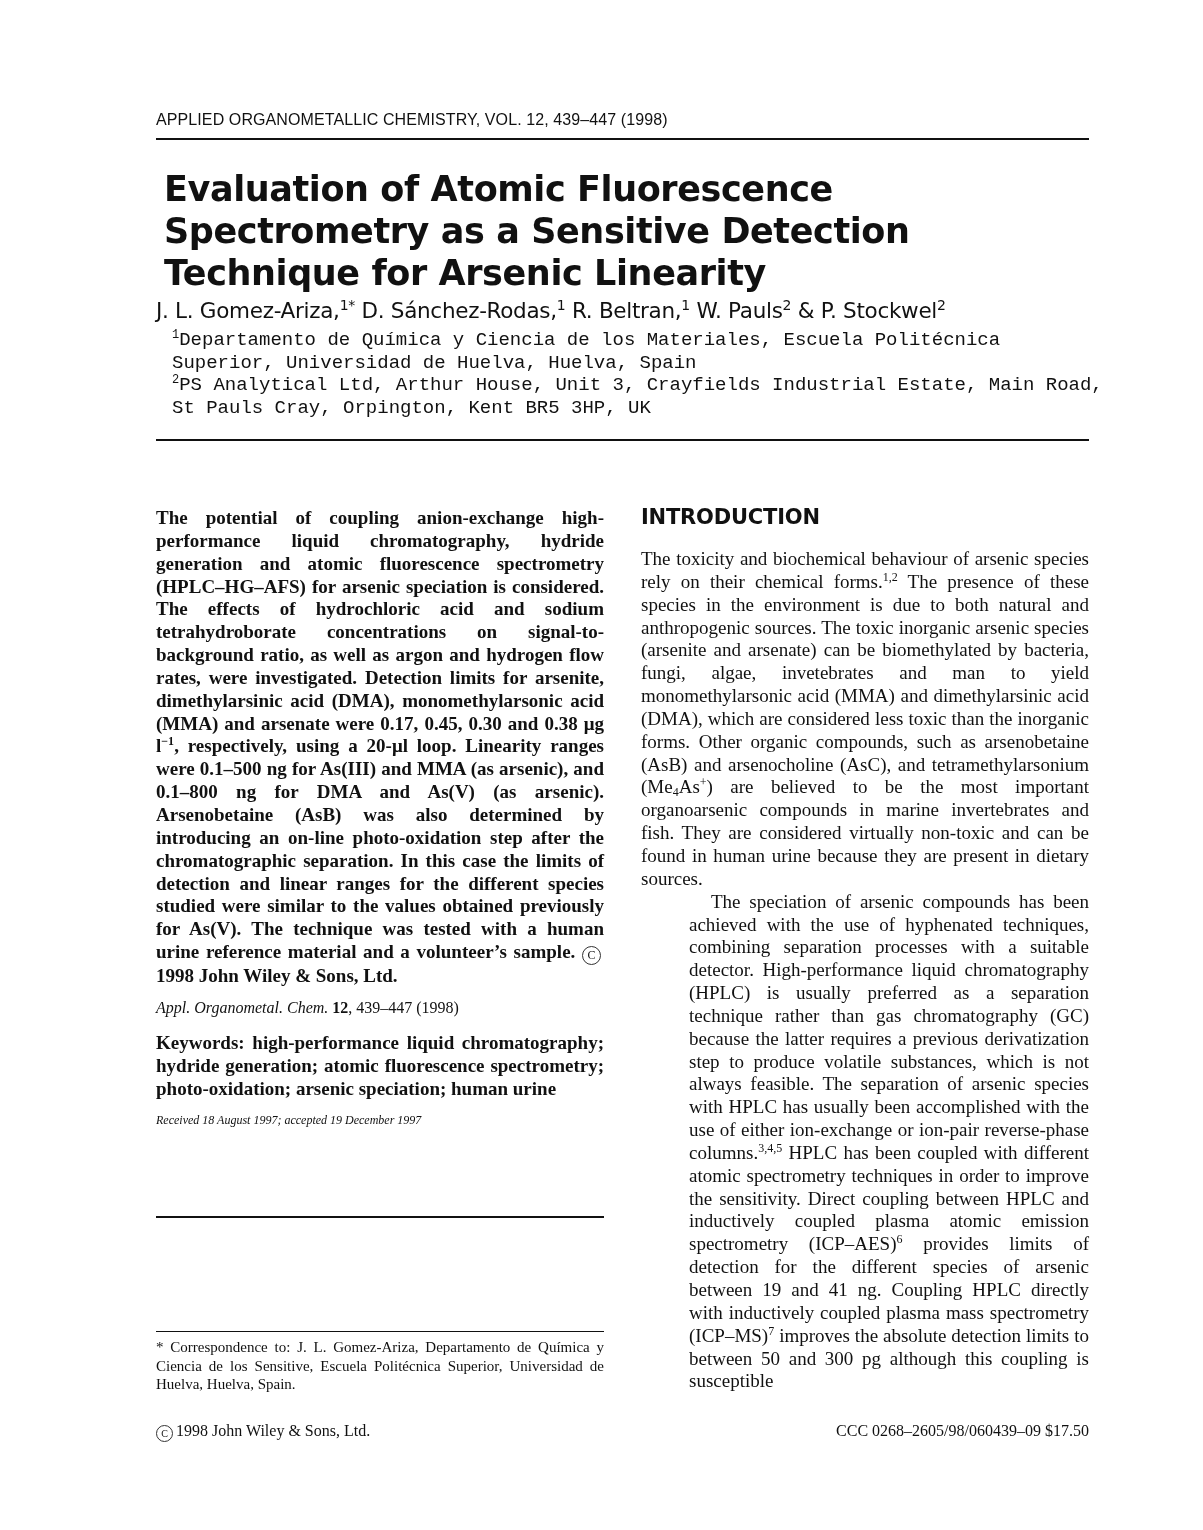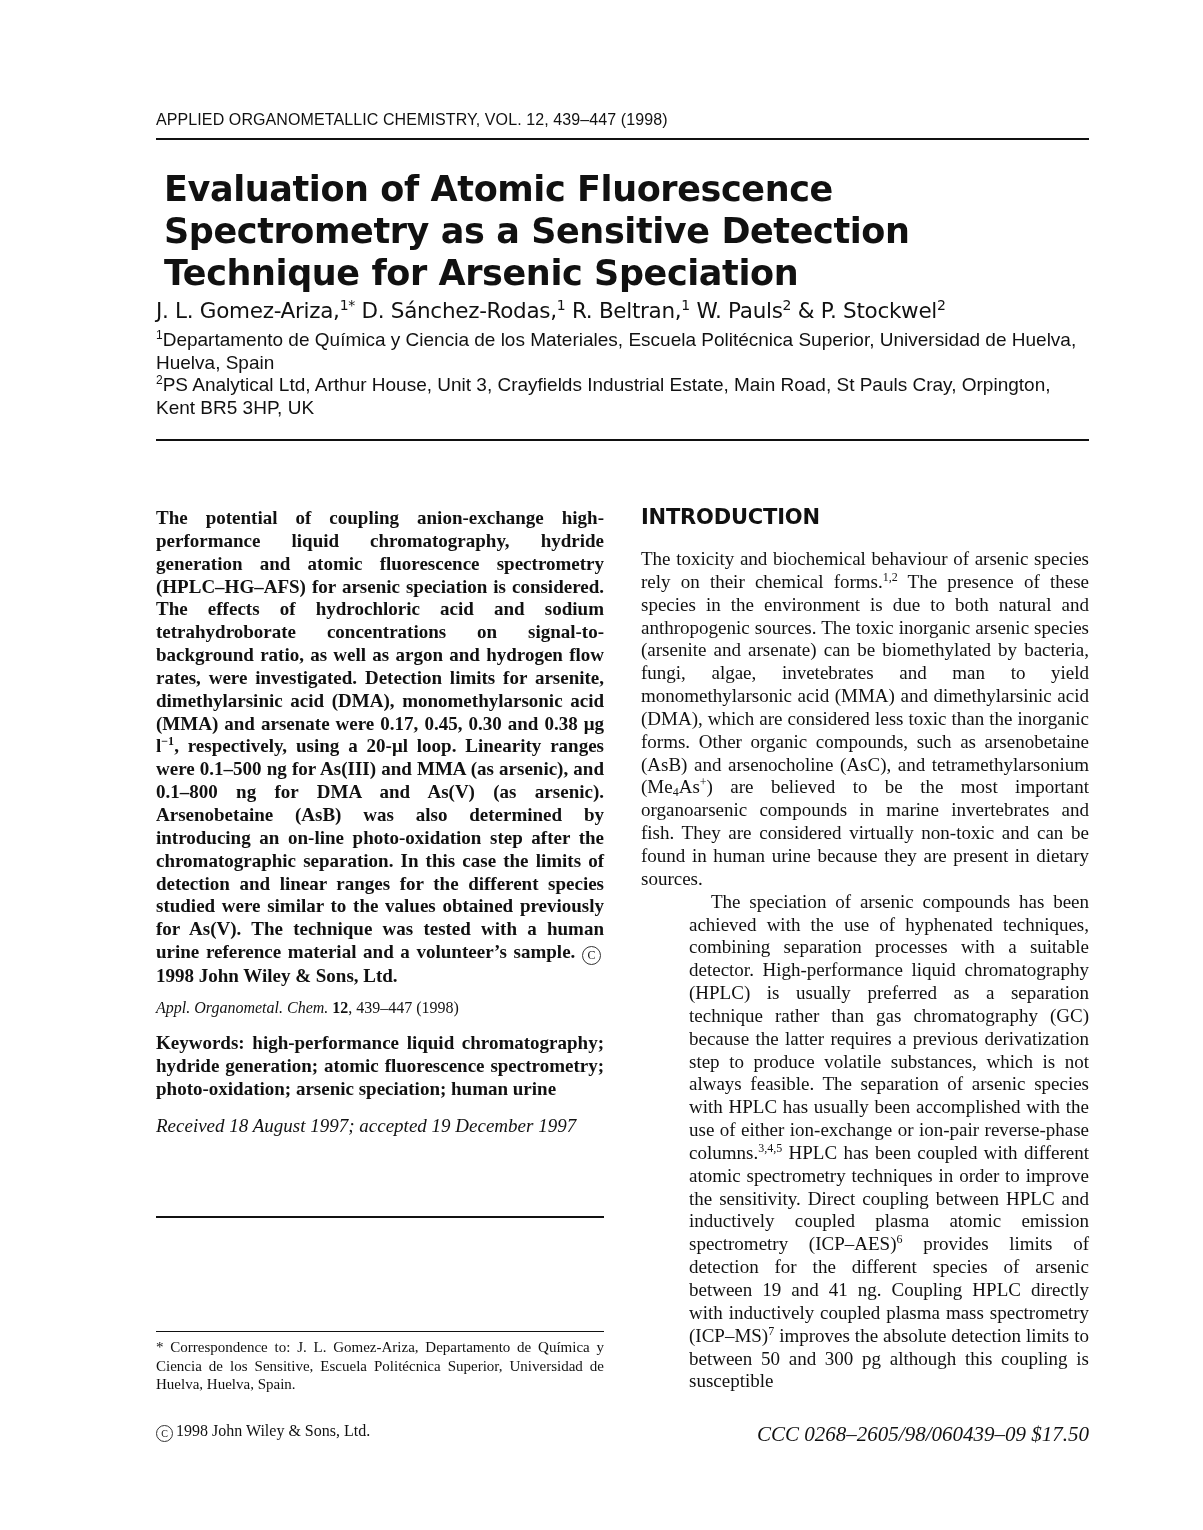--- a/index.html
+++ b/index.html
@@ -3,60 +3,60 @@
   <meta charset="utf-8">
   <style>
     html, body { margin: 0; padding: 0; background: #ffffff; }
     body { width: 1203px; height: 1530px; position: relative; overflow: hidden; color: #111; }
     .page { position: absolute; left: 156px; top: 0; width: 933px; }
     .running-head { position: absolute; top: 111px; left: 0; font-family: Liberation Sans, sans-serif; font-size: 16px; letter-spacing: 0.1px; white-space: nowrap; }
     .rule-top { position: absolute; top: 138px; left: 0; width: 933px; height: 2px; background: #111; }
     .title { position: absolute; top: 160px; left: 0; width: 933px; font-family: "DejaVu Sans", sans-serif; font-weight: bold; font-size: 35px; line-height: 42px; letter-spacing: -0.4px; margin: 8px; }
     .authors { position: absolute; top: 296px; left: 0; width: 940px; font-family: "DejaVu Sans", sans-serif; font-size: 21.5px; line-height: 30px; white-space: nowrap; letter-spacing: -0.3px; }
     .authors sup { font-size: 14px; vertical-align: 8px; line-height: 0; }
-    .affils { position: absolute; top: 329px; left: 0; width: 933px; font-family: Liberation Sans, sans-serif; font-size: 19px; line-height: 22.5px; }
+    .affils { position: absolute; top: 329px; left: 16px; width: 933px; font-family: Liberation Mono, monospace; font-size: 19px; line-height: 22.5px; }
     .affils sup { font-size: 12px; vertical-align: 7px; line-height: 0; }
     .rule-mid { position: absolute; top: 439px; left: 0; width: 933px; height: 2px; background: #111; }
 
     .left-col { position: absolute; top: 507px; left: 0; width: 448px; font-family: "Liberation Serif", serif; }
     .abstract { font-weight: bold; font-size: 19px; line-height: 22.85px; text-align: justify; margin: 0; }
     .abstract sup { font-size: 12px; vertical-align: 7px; line-height: 0; }
     .citation { margin-top: 10px; font-size: 16px; line-height: 20px; }
     .citation .j { font-style: italic; text-align: right; }
     .citation .v { font-weight: bold; }
     .keywords { margin-top: 14px; font-weight: bold; font-size: 19px; line-height: 22.85px; text-align: justify; }
-    .received { margin-top: 16px; font-style: italic; font-size: 19px; line-height: 20px; font-family: Liberation Serif, serif; }
+    .received { margin-top: 10px; font-style: italic; font-size: 12px; line-height: 20px; font-family: Liberation Serif, serif; }
     .rule-left { position: absolute; top: 1216px; left: 0; width: 448px; height: 2px; background: #111; }
     .fn-rule { position: absolute; top: 1331px; left: 0; width: 448px; height: 1px; background: #111; }
     .footnote { position: absolute; top: 1338px; left: 0; width: 448px; font-family: "Liberation Serif", serif; font-size: 15px; line-height: 18.5px; text-align: justify; }
 
     .right-col { position: absolute; top: 503px; left: 485px; width: 448px; font-family: "Liberation Serif", serif; }
     .section-head { font-family: "DejaVu Sans", sans-serif; font-weight: bold; font-size: 21px; line-height: 28px; margin: 0 0 17px 0; letter-spacing: -0.2px; }
     .body-p { font-size: 19px; line-height: 22.85px; text-align: justify; margin: 0; }
     .body-p.indent { text-indent: 22px; margin-left: 48px; }
     .body-p sup { font-size: 12px; vertical-align: 7px; line-height: 0; }
     .body-p sub { font-size: 12px; vertical-align: -3px; line-height: 0; }
 
     .footer-left { position: absolute; top: 1422px; left: 0; font-family: "Liberation Serif", serif; font-size: 16px; white-space: nowrap; }
-    .footer-right { position: absolute; top: 1422px; right: 0; font-family: "Liberation Serif", serif; font-size: 21px; white-space: nowrap; font-style: italic; }
+    .footer-right { position: absolute; top: 1422px; right: 0; font-family: "Liberation Serif", serif; font-size: 16px; white-space: nowrap; }
     .copy-icon { display: inline-block; width: 15px; height: 15px; border: 1px solid #333; border-radius: 50%; font-size: 10px; line-height: 15px; text-align: center; vertical-align: -1px; margin-right: 3px; font-weight: normal; }
     .abstract .copy-icon { width: 17px; height: 17px; line-height: 17px; font-size: 12px; vertical-align: -1px; }
   </style>
 </head>
 <body>
 
 <div class="page">
 
   <div class="running-head">APPLIED ORGANOMETALLIC CHEMISTRY, VOL. 12, 439–447 (1998)</div>
   <div class="rule-top"></div>
 
   <h1 class="title">
     <span>Evaluation of Atomic Fluorescence</span><br>
     <span>Spectrometry as a Sensitive Detection</span><br>
-    <span>Technique for Arsenic Speciation</span>
+    <span>Technique for Arsenic Linearity</span>
   </h1>
 
   <div class="authors">
     <span>J. L. Gomez-Ariza,</span><sup><span>1</span><span>*</span></sup>
     <span>D. Sánchez-Rodas,</span><sup>1</sup>
     <span>R. Beltran,</span><sup>1</sup>
     <span>W. Pauls</span><sup>2</sup>
     <span>&amp;</span>
     <span>P. Stockwel</span><sup>2</sup>
   </div>

